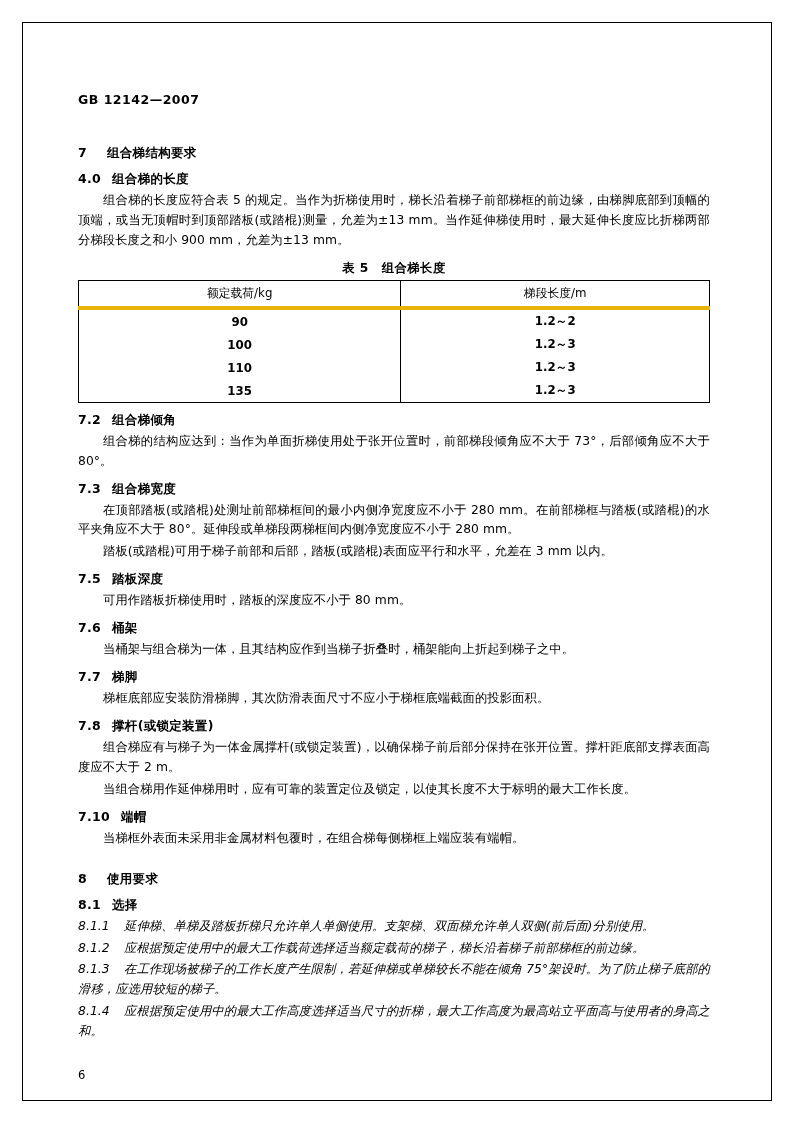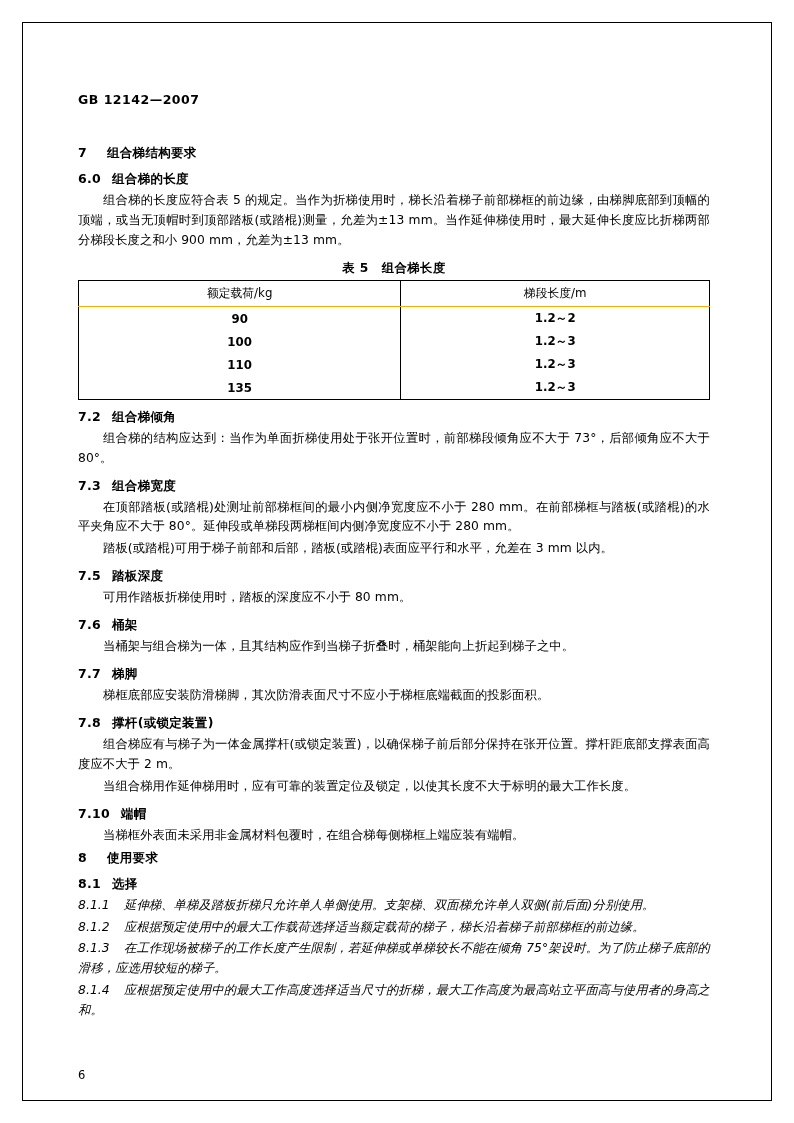--- a/index.html
+++ b/index.html
@@ -105,57 +105,57 @@
   table.tbl tbody td {
     border-left: 1px solid #000;
     border-right: 1px solid #000;
     border-top: none;
     border-bottom: none;
   }
   table.tbl tbody tr:last-child td {
     border-bottom: 1px solid #000;
   }
   table.tbl thead th {
-    border-bottom: 1px solid #eab308;
+    border-bottom: 4px solid #eab308;
   }
   .page-num {
     position: absolute;
     left: 78px;
     top: 1068px;
     font-size: 11.5px;
   }
   .frame {
     position: absolute;
     left: 22px;
     top: 22px;
     width: 750px;
     height: 1079px;
     border: 1px solid #000;
     box-sizing: border-box;
     pointer-events: none;
   }
-  .tight { margin-top: 4px; }
+  .tight { margin-top: 22px; }
 </style>
 </head>
 <body>
 
 <div class="page">
 
   <div class="frame"></div>
 
   <div class="content">
 
     <div class="header-code">GB 12142—2007</div>
 
     <div class="sec-title">
       <span class="num">7</span><span class="gap"></span><span>组合梯结构要求</span>
     </div>
 
     <div class="subsec-title">
-      <span>6.0</span><span class="gap"></span><span>组合梯的长度</span>
+      <span>4.0</span><span class="gap"></span><span>组合梯的长度</span>
     </div>
     <p class="body indent">组合梯的长度应符合表 5 的规定。当作为折梯使用时，梯长沿着梯子前部梯框的前边缘，由梯脚底部到顶幅的顶端，或当无顶帽时到顶部踏板(或踏棍)测量，允差为±13 mm。当作延伸梯使用时，最大延伸长度应比折梯两部分梯段长度之和小 900 mm，允差为±13 mm。</p>
 
     <div class="table-caption">表 5　组合梯长度</div>
     <table class="tbl">
       <thead>
         <tr>
           <th>额定载荷/kg</th>
           <th>梯段长度/m</th>
         </tr>

